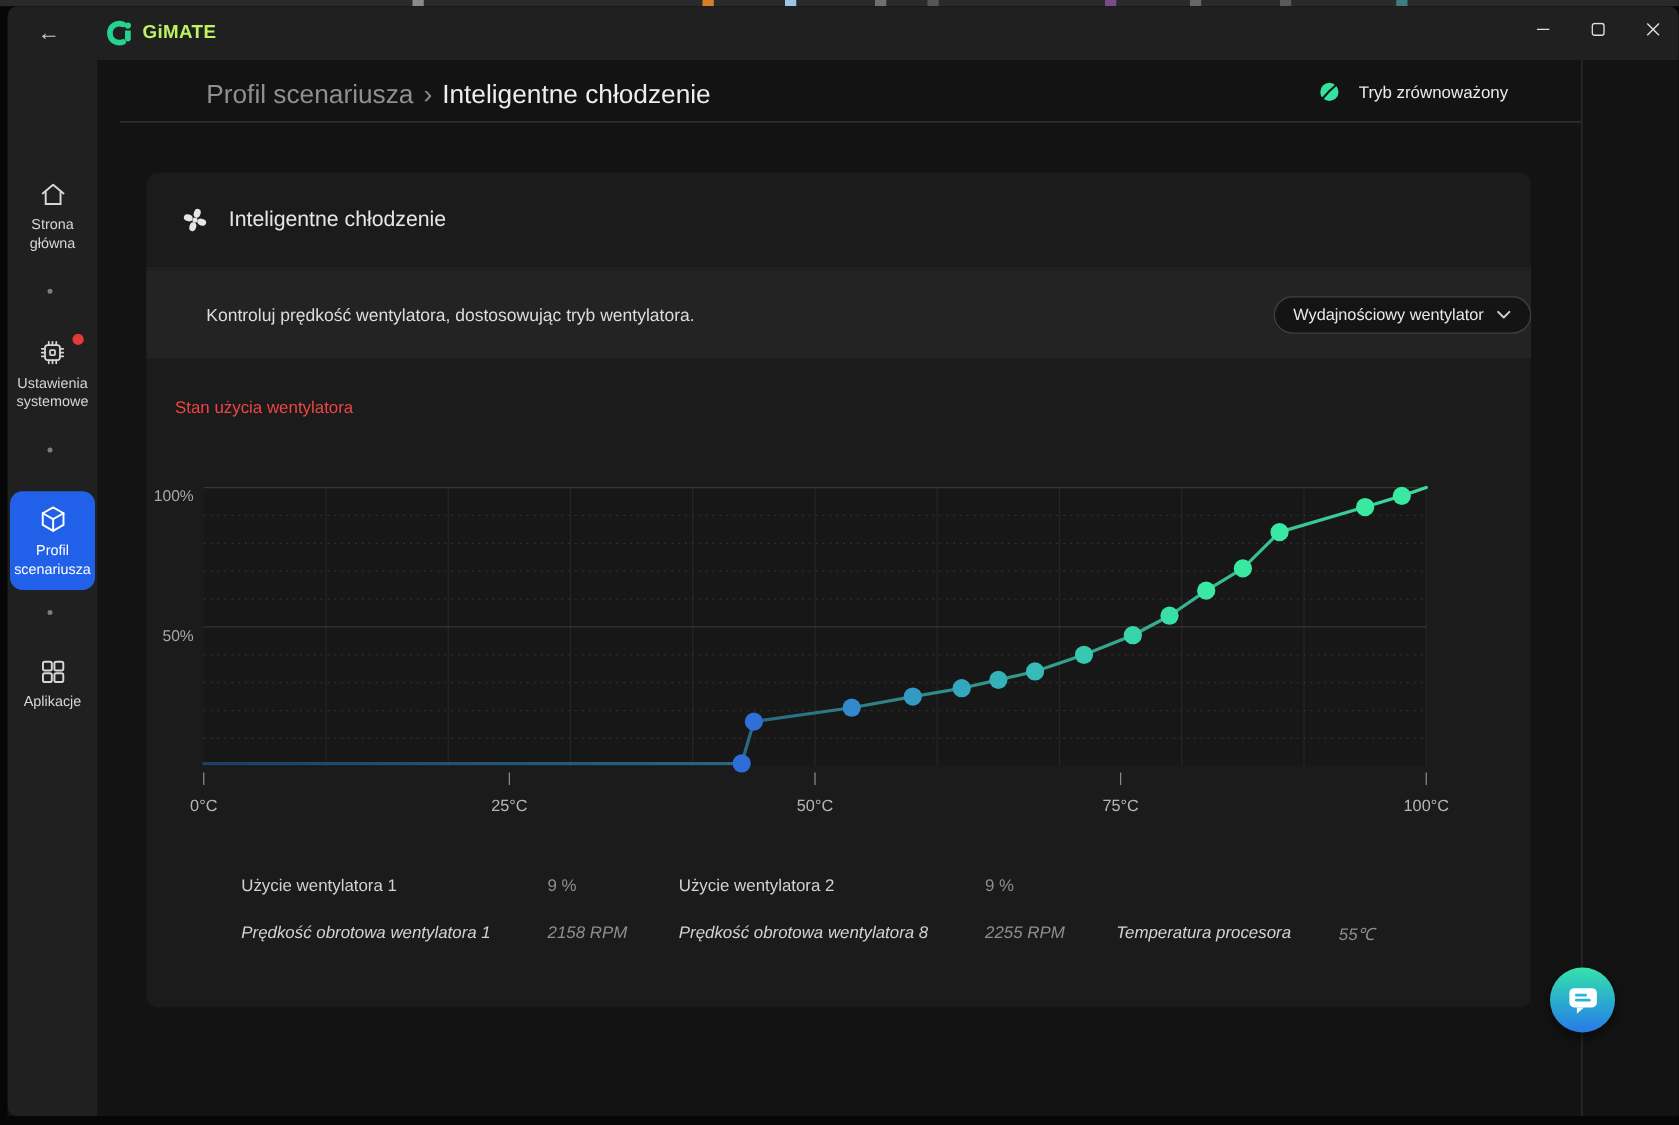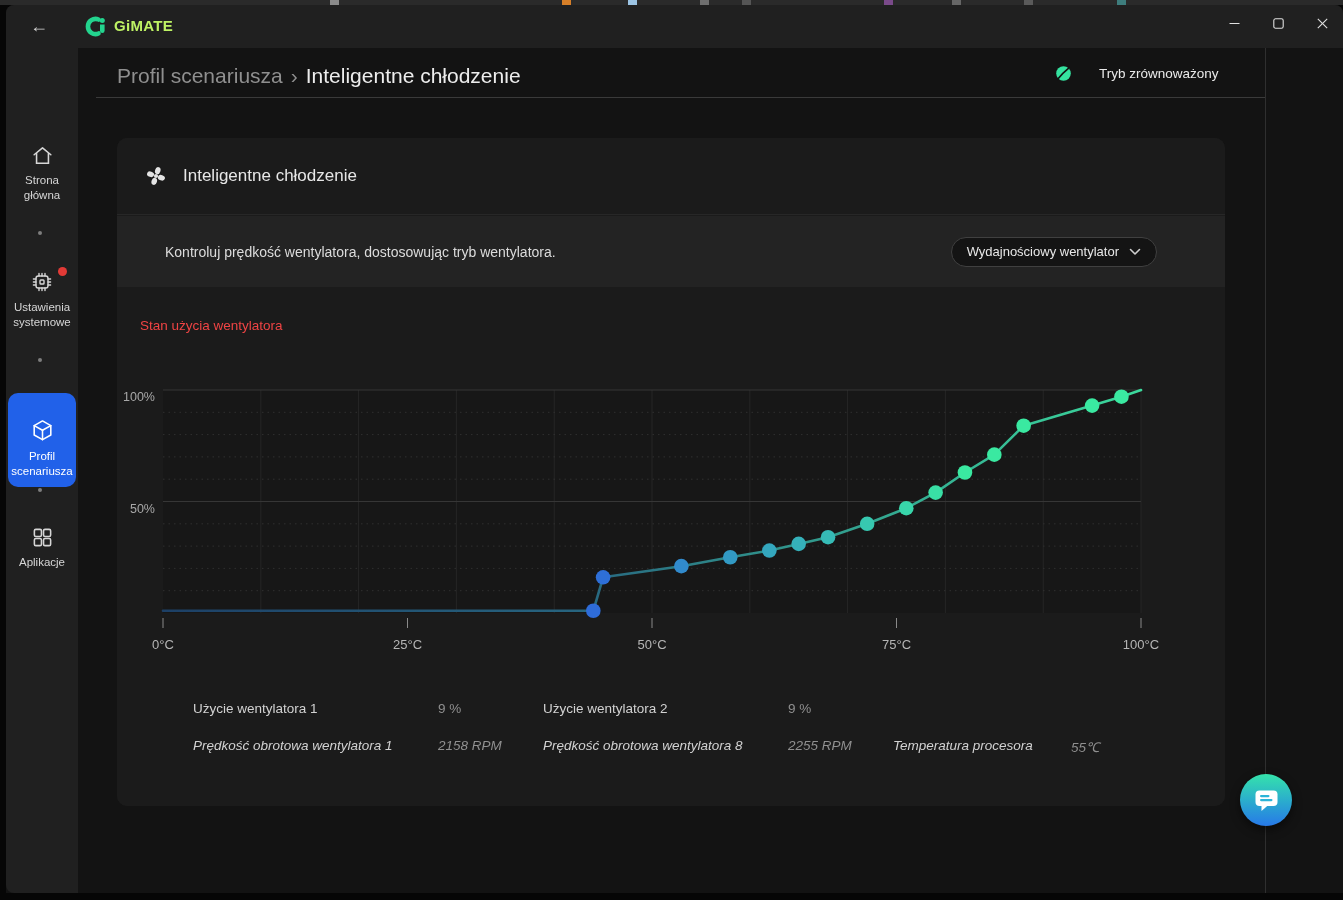--- a/index.html
+++ b/index.html
@@ -30,44 +30,44 @@
     align-items:center; justify-content:center; }
   .win-min{left:1207px;} .win-max{left:1251px;} .win-close{left:1295px;}
 
   
   .sidebar { position:absolute; left:0; top:43px; width:72px; height:845px;
     background:#202020; border-radius:0 0 0 8px; }
   .side-item { position:absolute; left:1px; width:70px; display:flex; flex-direction:column;
     align-items:center; text-align:center; color:#d6d6d6; }
   .side-item .lbl { font-size:11.5px; line-height:14.5px; margin-top:5px; }
   .side-item.active-item { left:2px; width:68px; background:#2161e9; border-radius:10px;
-    padding:24px 0 9px 0; color:#fff; }
+    padding:9px 0 9px 0; color:#fff; }
   .sep-dot { position:absolute; left:32px; width:4px; height:4px; border-radius:50%;
     background:#7d7d7d; }
   .badge-dot { position:absolute; left:52px; top:219px; width:9px; height:9px;
     border-radius:50%; background:#e23a36; }
 
   
   .content { position:absolute; left:72px; top:43px; width:1265px; height:845px; background:#131313; }
   .breadcrumb { position:absolute; left:39px; top:16px; font-size:21px; white-space:nowrap; }
-  .bc-parent { color:#8f8f8f; } .bc-sep { color:#8f8f8f; margin:0 8px; } .bc-current { color:#ededed; }
+  .bc-parent { color:#8f8f8f;margin-left:48px; } .bc-sep { color:#8f8f8f; margin:0 8px; } .bc-current { color:#ededed; }
   .h-divider { position:absolute; left:18px; top:49px; width:1169px; height:1px; background:#3a3a3a; }
   .v-divider { position:absolute; left:1187px; top:0; width:1px; height:845px; background:#2f2f2f; }
   .mode-chip { position:absolute; left:977px; top:14px; height:22px; display:flex;
-    align-items:center; gap:27px; color:#eaeaea; font-size:13.5px;justify-content:space-between; }
+    align-items:center; gap:15px; color:#eaeaea; font-size:13.5px;justify-content:space-between; }
 
   
   .card { position:absolute; left:39px; top:90px; width:1108px; height:668px;
     background:#1b1b1b; border-radius:10px; overflow:hidden; }
   .card-header { position:absolute; left:0; top:0; width:100%; height:77px; background:#1b1b1b;
     border-bottom:1px solid #272727; display:flex; align-items:center; padding-left:27px; gap:15px; }
   .card-title { color:#e6e6e6; font-size:17px; }
   .desc-row { position:absolute; left:0; top:78px; width:100%; height:71px; background:#232323;
     display:flex; align-items:center; justify-content:space-between;
-    padding-left:48px; padding-right:68px; }
+    padding-left:48px; }
   .desc-text { color:#dcdcdc; font-size:14px; }
   .dropdown { height:30px; min-width:195px; background:#141414; border:1px solid #404040;
     border-radius:15px; display:flex; align-items:center; justify-content:flex-end; gap:10px;
     padding:0 15px; color:#e8e8e8; font-size:13px; cursor:default; }
   .chart-section { position:absolute; left:0; top:149px; width:100%; height:519px; background:#1b1b1b; }
   .chart-title { position:absolute; left:23px; top:31px; color:#ef4444; font-size:13.5px; }
   .fan-chart { position:absolute; left:0; top:81px; width:1108px; height:300px; }
 
   .stat { position:absolute; font-size:13.5px; white-space:nowrap; }
   .stat-label { color:#d2d2d2; } .stat-value { color:#8f8f8f; }

